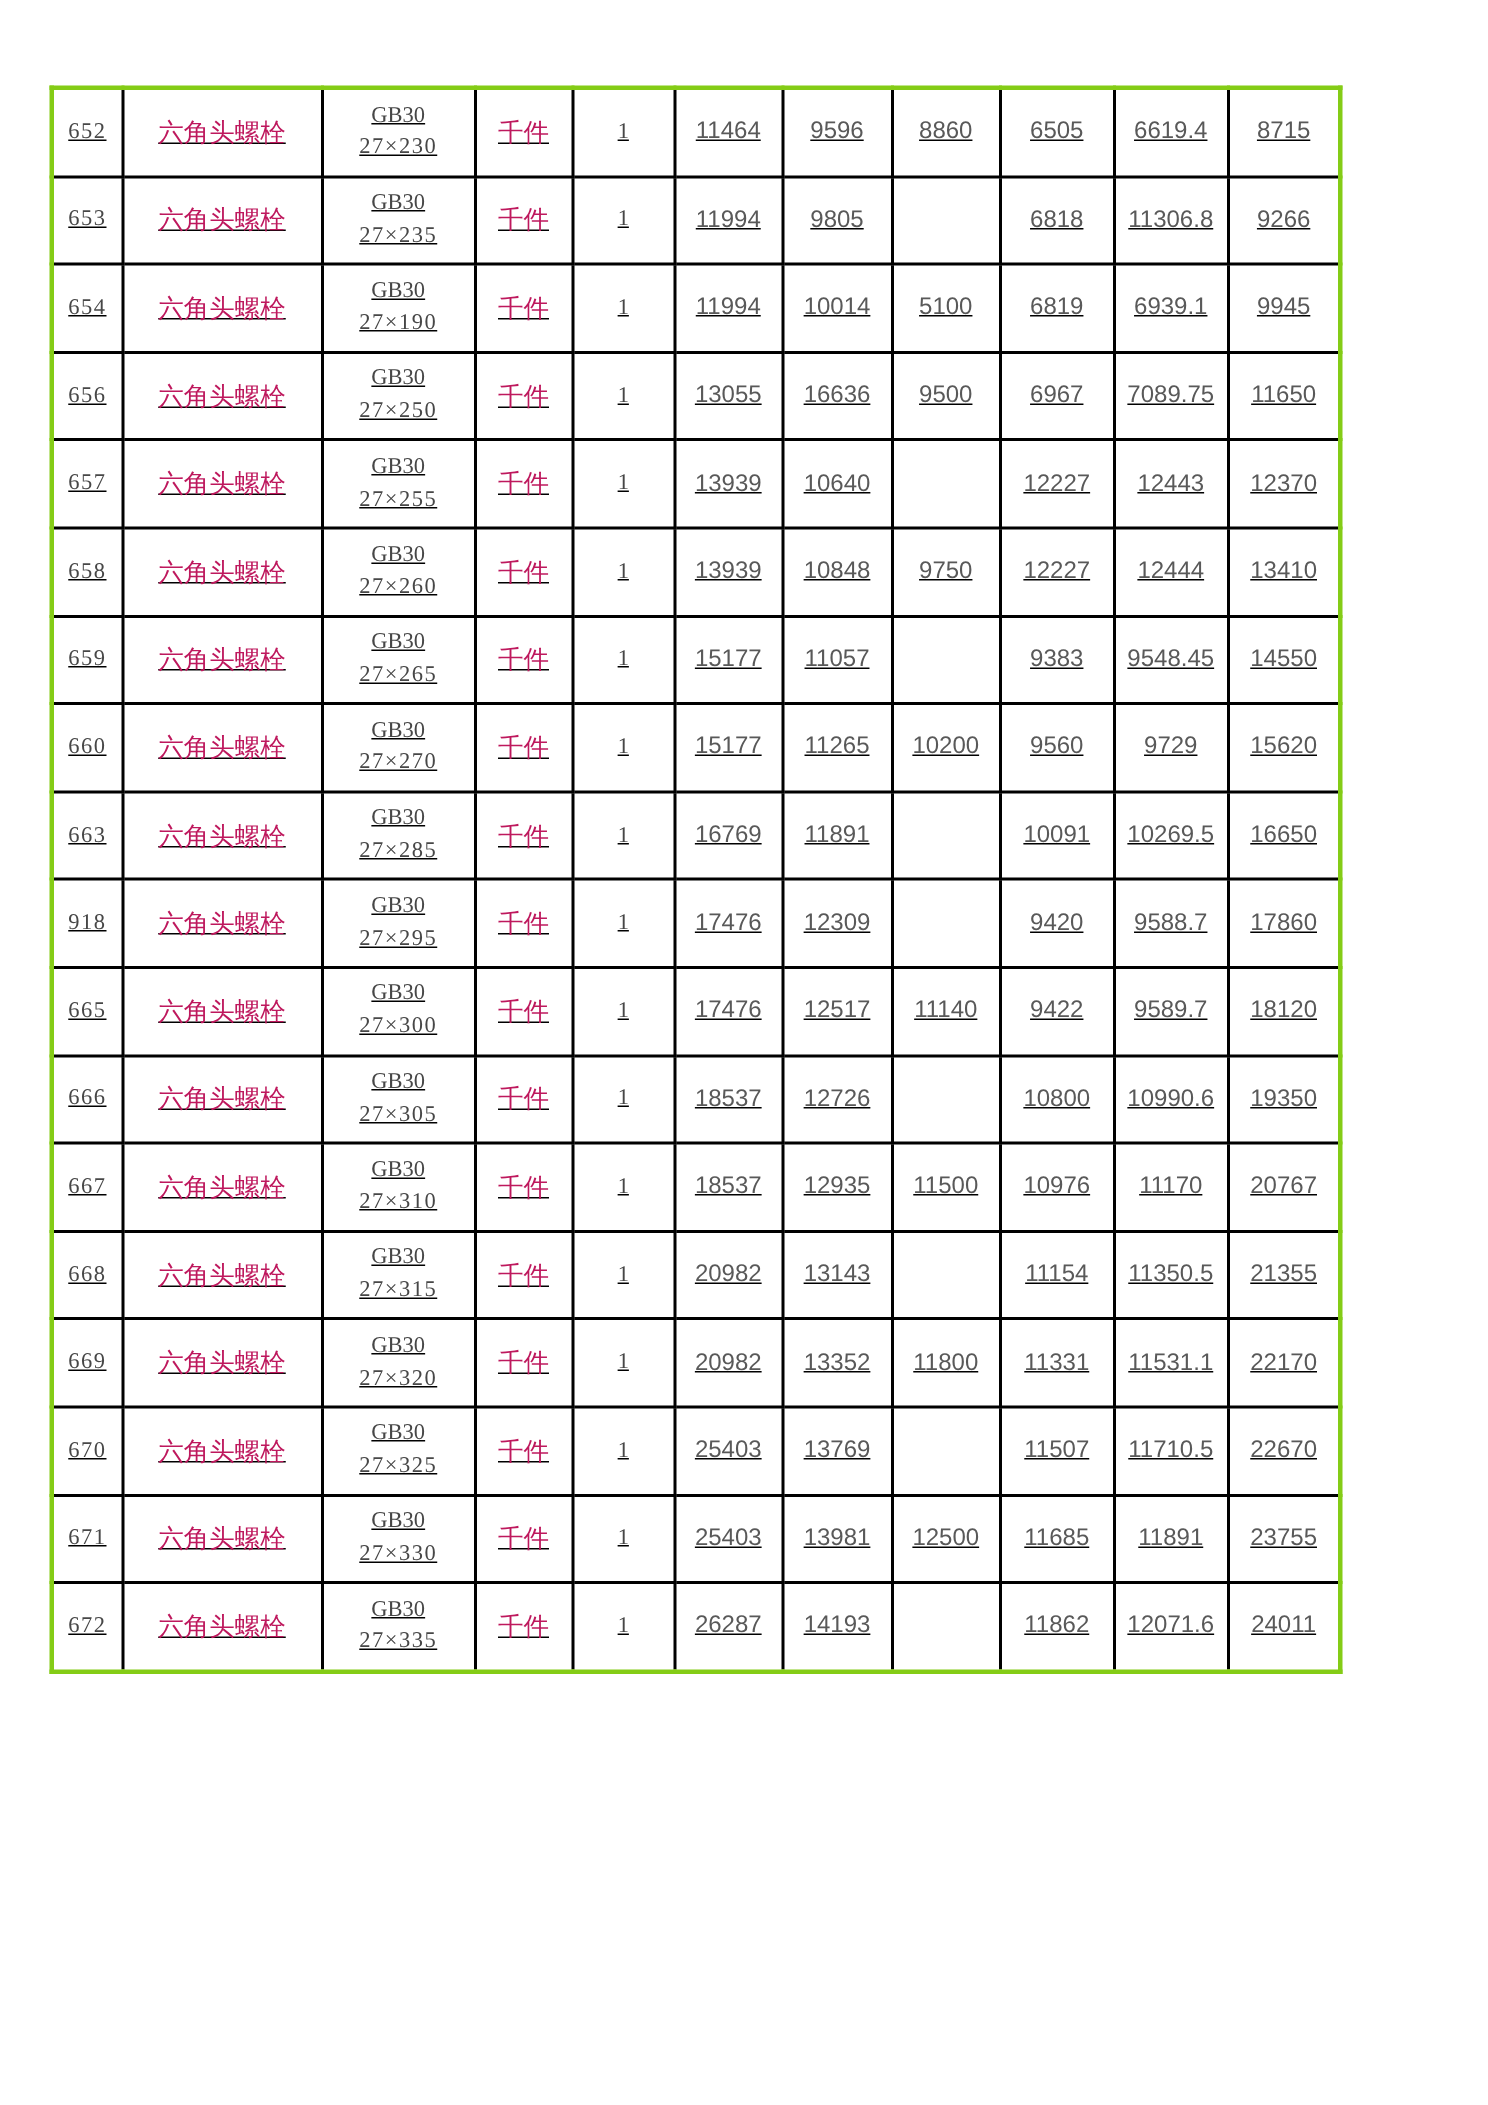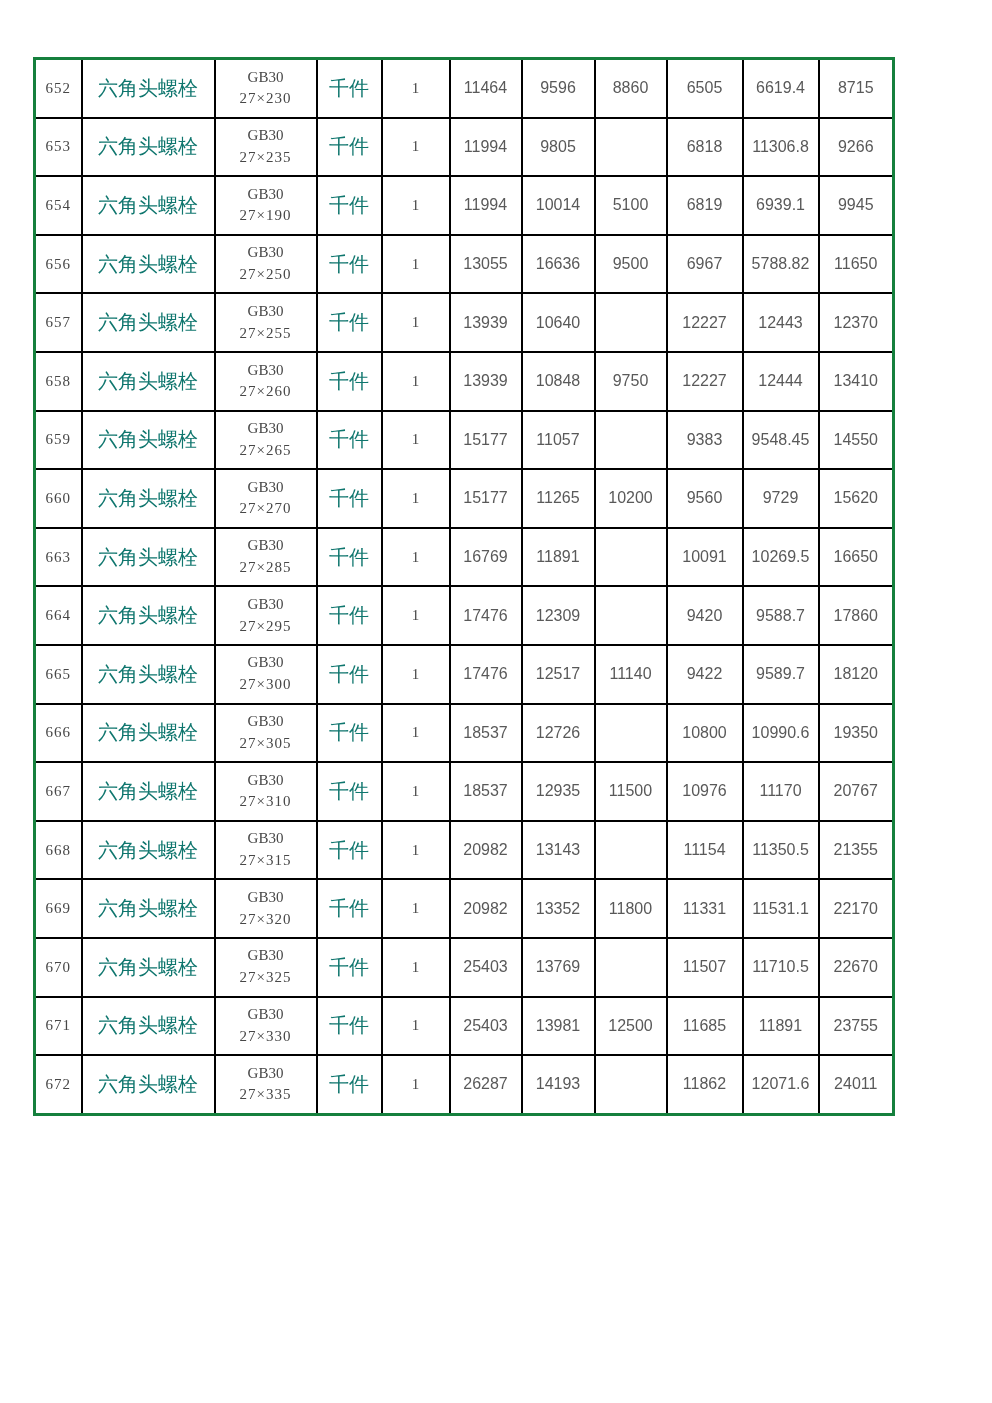--- a/index.html
+++ b/index.html
@@ -14,35 +14,36 @@
     background: #ffffff;
     overflow: hidden;
   }
   table.price-table {
     position: absolute;
     left: 33px;
     top: 57px;
     width: 859px;
     border-collapse: collapse;
     table-layout: fixed;
-    border: 3px solid #15803d;
+    border: 3px solid #84cc16;
+    text-decoration: underline;
   }
   table.price-table td {
     border: 2px solid #000000;
     padding: 0;
     height: 56.6px;
     text-align: center;
     vertical-align: middle;
     overflow: hidden;
     white-space: nowrap;
   }
   td.cn {
     font-family: "Liberation Serif", "DejaVu Serif", serif;
-    font-size: 20px;
-    color: #0f766e;
+    font-size: 17px;
+    color: #be185d;
   }
   td.rowno {
     font-family: "Liberation Serif", "DejaVu Serif", serif;
     font-size: 15px;
     color: #474747;
     letter-spacing: 1px;
   }
   td.spec {
     font-family: "Liberation Serif", "DejaVu Serif", serif;
     font-size: 15px;
@@ -137,21 +138,21 @@
           <td class="spec">
             <div>GB30</div>
             <div class="dim">27×250</div>
           </td>
           <td class="cn">千件</td>
           <td class="qty">1</td>
           <td class="val">13055</td>
           <td class="val">16636</td>
           <td class="val">9500</td>
           <td class="val">6967</td>
-          <td class="val">5788.82</td>
+          <td class="val">7089.75</td>
           <td class="val">11650</td>
         </tr>
         <tr>
           <td class="rowno">657</td>
           <td class="cn">六角头螺栓</td>
           <td class="spec">
             <div>GB30</div>
             <div class="dim">27×255</div>
           </td>
           <td class="cn">千件</td>
@@ -221,21 +222,21 @@
           <td class="cn">千件</td>
           <td class="qty">1</td>
           <td class="val">16769</td>
           <td class="val">11891</td>
           <td class="val"></td>
           <td class="val">10091</td>
           <td class="val">10269.5</td>
           <td class="val">16650</td>
         </tr>
         <tr>
-          <td class="rowno">664</td>
+          <td class="rowno">918</td>
           <td class="cn">六角头螺栓</td>
           <td class="spec">
             <div>GB30</div>
             <div class="dim">27×295</div>
           </td>
           <td class="cn">千件</td>
           <td class="qty">1</td>
           <td class="val">17476</td>
           <td class="val">12309</td>
           <td class="val"></td>

